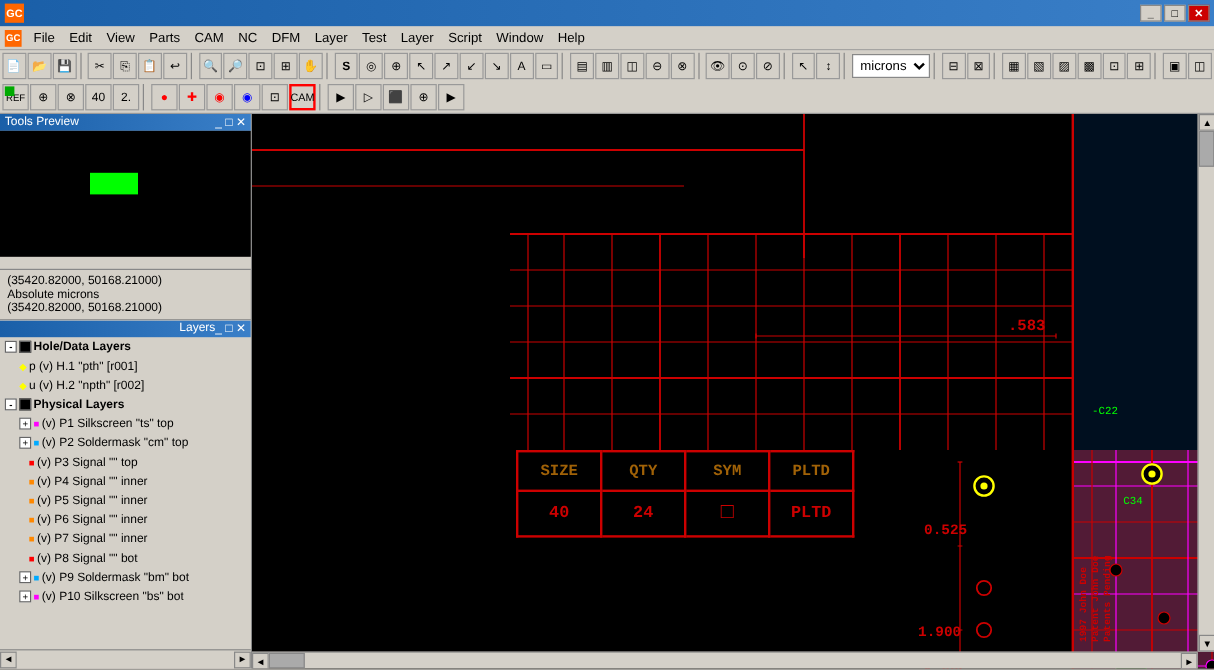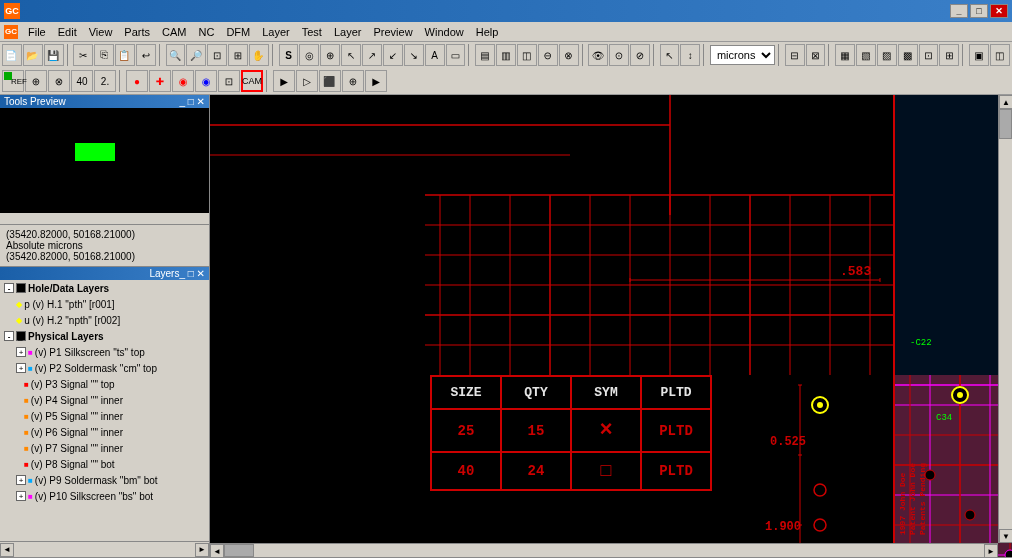--- a/index.html
+++ b/index.html
@@ -173,21 +173,21 @@
     .bom-table td {
       border: 2px solid #cc0000;
       padding: 8px 16px;
       color: #cc0000;
       background: #000;
       text-align: center;
       min-width: 70px;
     }
     .bom-header td {
       background: #000;
-      color: #e5e5e5;
+      color: #a16207;
       font-size: 13px;
     }
 
   </style>
 </head>
 <body>
 
 <div class="title-bar">
   <div class="title-bar-left">
     <div class="title-bar-icon">GC</div>
@@ -204,21 +204,21 @@
   <div class="menu-item">File</div>
   <div class="menu-item">Edit</div>
   <div class="menu-item">View</div>
   <div class="menu-item">Parts</div>
   <div class="menu-item">CAM</div>
   <div class="menu-item">NC</div>
   <div class="menu-item">DFM</div>
   <div class="menu-item">Layer</div>
   <div class="menu-item">Test</div>
   <div class="menu-item">Layer</div>
-  <div class="menu-item">Preview</div>
+  <div class="menu-item">Script</div>
   <div class="menu-item">Window</div>
   <div class="menu-item">Help</div>
 </div>
 
 <div class="toolbar-area">
 
   <div class="toolbar-row">
     <div class="tb-btn" title="New">📄</div>
     <div class="tb-btn" title="Open">📂</div>
     <div class="tb-btn" title="Save">💾</div>
@@ -274,21 +274,21 @@
     <div class="tb-btn">⊡</div>
     <div class="tb-btn">⊞</div>
     <div class="tb-sep"></div>
     <div class="tb-btn">▣</div>
     <div class="tb-btn">◫</div>
   </div>
 
   <div class="toolbar-row">
     <div class="tb-btn" style="position:relative;">
       <span style="position:absolute;top:1px;left:1px;width:8px;height:8px;background:#00aa00;"></span>
-      <span style="font-size:8px;padding-left:12px;">REF</span>
+      <span style="font-size:8px;">REF</span>
     </div>
     <div class="tb-btn">⊕</div>
     <div class="tb-btn">⊗</div>
     <div class="tb-btn">40</div>
     <div class="tb-btn">2.</div>
     <div class="tb-sep"></div>
     <div class="tb-btn" style="color:red;">●</div>
     <div class="tb-btn" style="color:red;">✚</div>
     <div class="tb-btn" style="color:red;">◉</div>
     <div class="tb-btn" style="color:blue;">◉</div>
@@ -552,26 +552,20 @@
 
     <table class="bom-table">
       <tbody>
           <tr class="bom-header">
         <td>SIZE</td>
         <td>QTY</td>
         <td>SYM</td>
         <td>PLTD</td>
       </tr>
       <tr>
-        <td>25</td>
-        <td>15</td>
-        <td style="font-size:22px;">×</td>
-        <td>PLTD</td>
-      </tr>
-      <tr>
         <td>40</td>
         <td>24</td>
         <td style="font-size:18px;">□</td>
         <td>PLTD</td>
       </tr>
     </tbody>
       </table>
 
     <div class="vscroll">
       <div class="scroll-btn" style="position:absolute;top:0;left:0;">▲</div>

